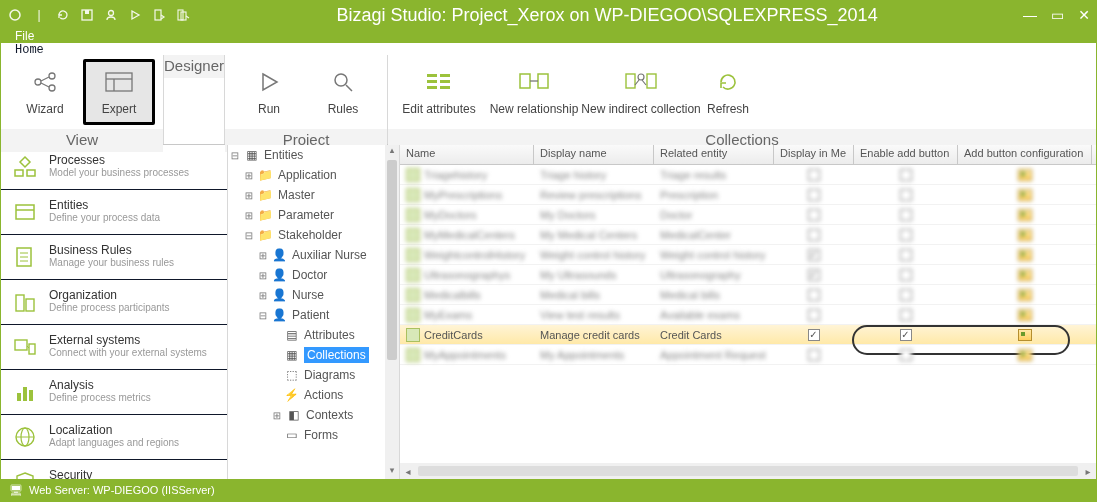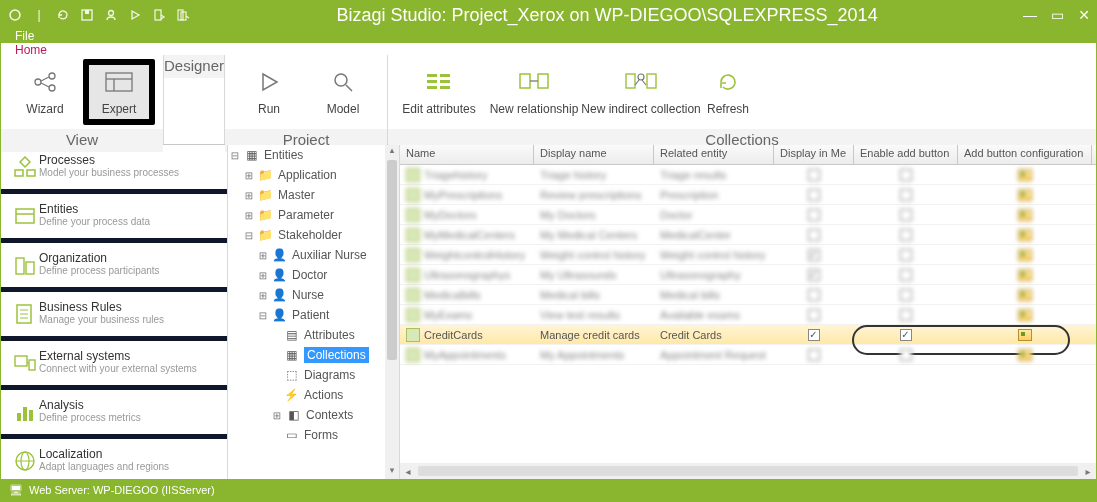--- a/index.html
+++ b/index.html
@@ -6,37 +6,37 @@
 body { background: #fff; width: 1097px; height: 502px; overflow: hidden; font-size: 12px; color: #555; border: 1px solid #8ab52e; }
 
 .titlebar { height: 28px; background: #8ab52e; display: flex; align-items: center; color: #fff; padding: 0 6px; }
 .qat { display: flex; gap: 8px; align-items: center; }
 .qat-icon { width: 16px; height: 16px; display: flex; align-items: center; justify-content: center; opacity: .9; }
 .title { flex: 1; text-align: center; font-size: 18px; }
 .winctrls { display: flex; gap: 14px; font-size: 14px; }
 
 .menubar { height: 26px; background: #8ab52e; display: flex; align-items: stretch; color: #fff; font-size: 12px; flex-direction: column; }
 .menu-item { padding: 0 14px; display: flex; align-items: center; cursor: pointer; }
-.menu-item.active { background: #fff; color: #be185d; }
+.menu-item.active { background: #fff; color: #0f172a; font-family: Liberation Mono, monospace; }
 .menu-right { margin-left: auto; display: flex; gap: 10px; align-items: center; padding-right: 10px; }
 
 .ribbon { height: 90px; background: #fff; border-bottom: 1px solid #c8c8c8; display: flex; }
 .rgroup { border-right: 1px solid #d8d8d8; display: flex; flex-direction: column; }
 .rgroup-body { flex: 1; display: flex; align-items: center; padding: 4px 8px; gap: 2px; }
 .rgroup-label { text-align: center; font-size: 15px; color: #666; padding: 2px 0 4px; background: #f3f3f3; }
 .rbtn { display: flex; flex-direction: column; align-items: center; justify-content: center; width: 72px; height: 66px; gap: 6px; cursor: pointer; border-radius: 2px; }
-.rbtn.active { background: #e6e6e6; border: 6px solid #000000; }
+.rbtn.active { background: #e6e6e6; border: 3px solid #000000; }
 .rbtn .ric { height: 28px; display: flex; align-items: center; justify-content: center; }
 .rbtn .rlab { font-size: 12px; color: #444; white-space: nowrap; }
 .rbtn.wide { width: 110px; }
 
 .main { display: flex; height: 334px; }
 
 .nav { width: 227px; border-right: 1px solid #d8d8d8; overflow: hidden; }
-.nav-item { display: flex; padding: 8px 10px; border-bottom: 5px solid #0f172a; cursor: pointer; }
+.nav-item { display: flex; gap: 10px; padding: 8px 10px; border-bottom: 1px solid #0f172a; cursor: pointer; }
 .nav-icon { width: 28px; height: 28px; flex-shrink: 0; display: flex; align-items: center; justify-content: center; }
 .nav-text .t { font-size: 12px; color: #333; }
 .nav-text .s { font-size: 10px; color: #999; }
 
 .tree { width: 172px; border-right: 1px solid #d8d8d8; overflow-y: auto; background: #fff; position: relative; }
 .tree-row { display: flex; align-items: center; height: 20px; gap: 4px; padding-right: 4px; cursor: pointer; font-size: 12px; white-space: nowrap; }
 .tree-row .exp { width: 10px; text-align: center; color: #777; font-size: 10px; }
 .tree-row .tic { width: 16px; height: 16px; display: flex; align-items: center; justify-content: center; }
 .tree-row.sel span.lbl { background: #3399ff; color: #fff; padding: 1px 3px; }
 .tree-scroll { position:absolute; right:0; top:0; bottom:0; width:14px; background:#f0f0f0; display:flex; flex-direction:column; align-items:center; }
@@ -179,21 +179,21 @@
           </div>
         <div class="rlab">Run</div>
       </div>
       <div class="rbtn">
         <div class="ric">
             <svg width="24" height="24">
               <circle cx="10" cy="10" r="6" fill="none" stroke="#777" stroke-width="1.5"></circle>
               <line x1="15" y1="15" x2="21" y2="21" stroke="#777" stroke-width="1.5"></line>
             </svg>
           </div>
-        <div class="rlab">Model</div>
+        <div class="rlab">Rules</div>
       </div>
     </div>
     <div class="rgroup-label">Project</div>
   </div>
 
   <div class="rgroup" style="flex:1;border-right:none">
     <div class="rgroup-body">
       <div class="rbtn" style="width:86px">
         <div class="ric">
             <svg width="28" height="22">
@@ -266,41 +266,41 @@
           </svg>
         </div>
       <div class="nav-text">
           <div class="t">Entities</div>
           <div class="s">Define your process data</div>
         </div>
     </div>
     <div class="nav-item">
       <div class="nav-icon">
           <svg width="26" height="26">
-            <rect x="4" y="6" width="8" height="16" fill="none" stroke="#9cc23c" stroke-width="1.4"></rect>
-            <rect x="14" y="10" width="8" height="12" fill="none" stroke="#9cc23c" stroke-width="1.4"></rect>
-          </svg>
-        </div>
-      <div class="nav-text">
-          <div class="t">Organization</div>
-          <div class="s">Define process participants</div>
-        </div>
-    </div>
-    <div class="nav-item">
-      <div class="nav-icon">
-          <svg width="26" height="26">
             <rect x="5" y="4" width="14" height="18" fill="none" stroke="#9cc23c" stroke-width="1.5"></rect>
             <line x1="8" y1="9" x2="16" y2="9" stroke="#9cc23c"></line>
             <line x1="8" y1="13" x2="16" y2="13" stroke="#9cc23c"></line>
             <line x1="8" y1="17" x2="16" y2="17" stroke="#9cc23c"></line>
           </svg>
         </div>
       <div class="nav-text">
           <div class="t">Business  Rules</div>
           <div class="s">Manage your business rules</div>
+        </div>
+    </div>
+    <div class="nav-item">
+      <div class="nav-icon">
+          <svg width="26" height="26">
+            <rect x="4" y="6" width="8" height="16" fill="none" stroke="#9cc23c" stroke-width="1.4"></rect>
+            <rect x="14" y="10" width="8" height="12" fill="none" stroke="#9cc23c" stroke-width="1.4"></rect>
+          </svg>
+        </div>
+      <div class="nav-text">
+          <div class="t">Organization</div>
+          <div class="s">Define process participants</div>
         </div>
     </div>
     <div class="nav-item">
       <div class="nav-icon">
           <svg width="26" height="26">
             <rect x="3" y="6" width="12" height="10" fill="none" stroke="#9cc23c" stroke-width="1.4"></rect>
             <rect x="17" y="10" width="6" height="10" fill="none" stroke="#9cc23c" stroke-width="1.4"></rect>
             <line x1="15" y1="12" x2="17" y2="14" stroke="#9cc23c"></line>
           </svg>
         </div>

